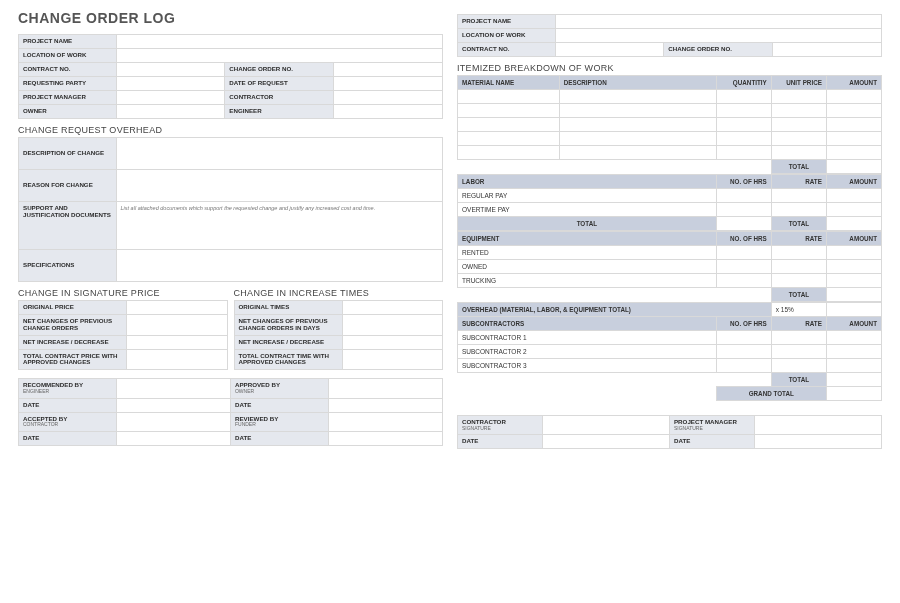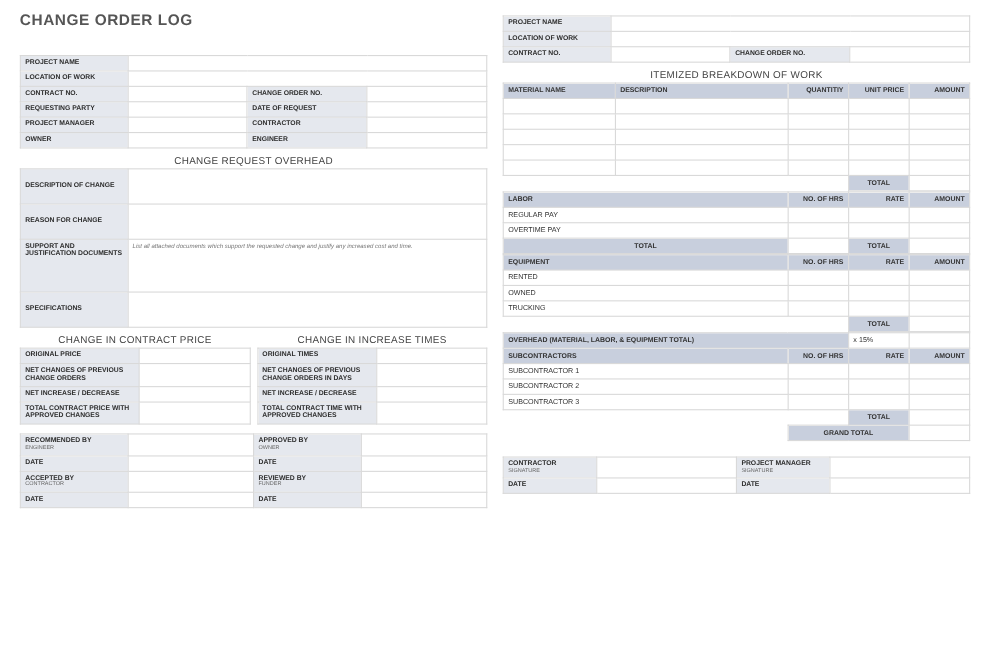--- a/index.html
+++ b/index.html
@@ -16,29 +16,28 @@
     display: flex;
     gap: 14px;
     padding: 10px 18px;
   }
   .col { flex: 1; }
   h1 {
     font-size: 14px;
     letter-spacing: 0.5px;
     color: #555;
     font-weight: 600;
-    margin-bottom: 24px;
+    margin-bottom: 8px;
   }
   h2.section {
     font-size: 9px;
     font-weight: 500;
     color: #444;
     letter-spacing: 0.3px;
     margin: 6px 0 2px 0;
-    text-align: center;
   }
   table {
     border-collapse: collapse;
     width: 100%;
     table-layout: fixed;
   }
   td, th {
     border: 1px solid #d9d9d9;
     padding: 3px 4px;
     font-size: 6.5px;
@@ -133,21 +132,21 @@
       </tr>
       <tr>
         <td class="lbl tall">SPECIFICATIONS</td>
         <td class="tall"></td>
       </tr>
     </tbody>
       </table>
 
     <div class="row2">
       <div>
-        <h2 class="section">CHANGE IN CONTRACT PRICE</h2>
+        <h2 class="section">CHANGE IN SIGNATURE PRICE</h2>
         <table>
           <tbody>
               <tr>
                 <td class="lbl" style="width:52%">ORIGINAL PRICE</td>
                 <td></td>
               </tr>
           <tr>
                 <td class="lbl" style="height:20px">NET CHANGES OF PREVIOUS CHANGE ORDERS</td>
                 <td></td>
               </tr>

